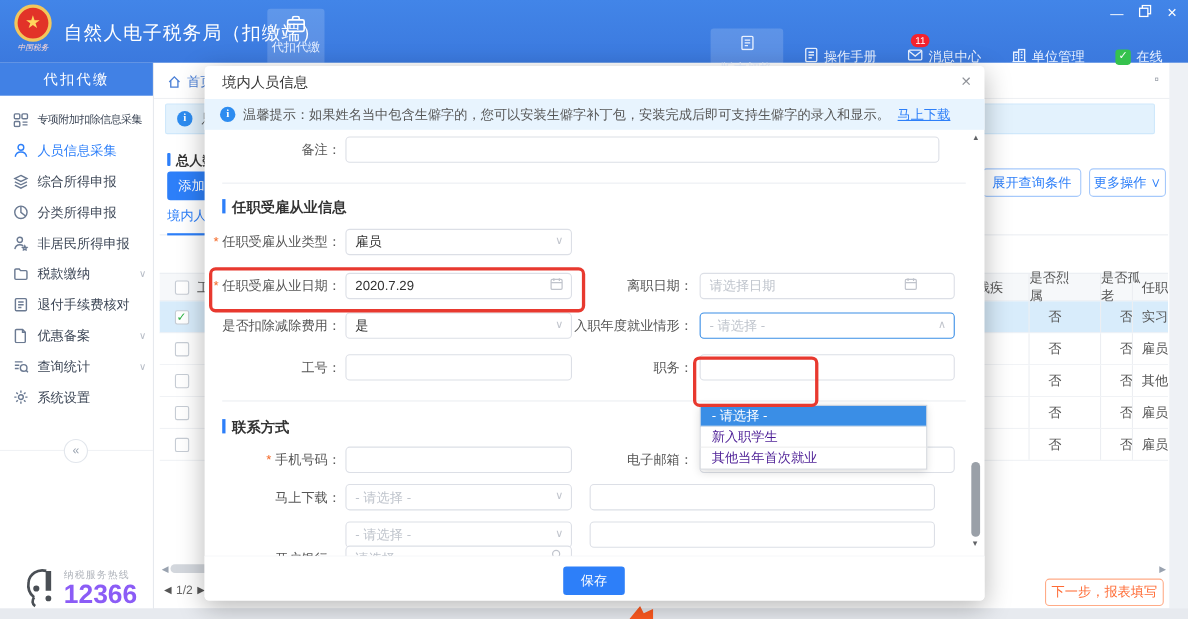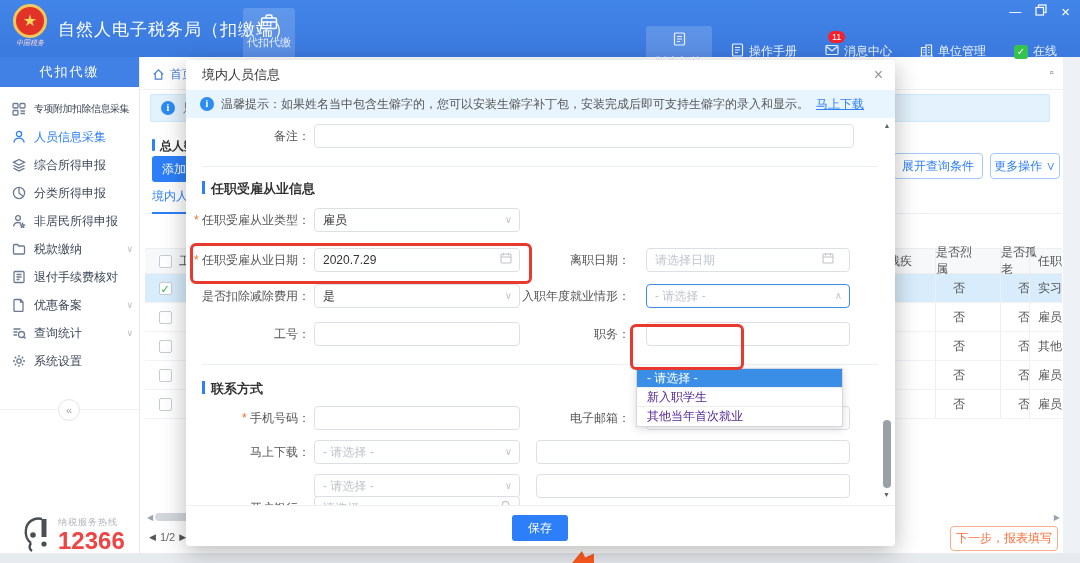--- a/index.html
+++ b/index.html
@@ -30,21 +30,21 @@
   .menu-item svg { flex:0 0 14px; color:#6b7a92; }
   .menu-item .mi-label { font-size:12px; }
   .menu-item.small .mi-label { font-size:10px; letter-spacing:-0.5px; }
   .menu-item.active { color:#2d7ff9; }
   .menu-item.active svg { color:#2d7ff9; }
   .menu-item .chev { margin-left:auto; color:#b6bcc6; font-size:9px; }
   .collapse-wrap { position:absolute; left:0; top:352px; width:100%; border-top:1px solid #f0f2f5; }
   .collapse-btn { position:absolute; left:58px; top:-11px; width:22px; height:22px; background:#fff; border:1px solid #e2e6ec; border-radius:50%; color:#9aa3b0; text-align:center; line-height:20px; font-size:11px; cursor:pointer; }
   .hotline { position:absolute; left:22px; bottom:10px; display:flex; align-items:flex-end; gap:4px; }
   .hotline-text .ht-caption { font-size:9px; color:#b0b4bb; letter-spacing:1px; }
-  .hotline-text .ht-number { font-size:24px; font-weight:bold; color:#ef4444; line-height:24px; }
+  .hotline-text .ht-number { font-size:24px; font-weight:bold; color:#8b5cf6; line-height:24px; }
 
   
   .main { position:absolute; left:140px; top:57px; width:940px; height:496px; background:#fff; }
   .crumb-row { position:absolute; left:0; top:0; width:940px; height:33px; border-bottom:1px solid #eef0f3; background:#fff; }
   .crumb { position:absolute; left:12px; top:9px; display:flex; gap:5px; align-items:center; color:#4a7fd6; font-size:12px; }
   .crumb .sep { color:#98a2b0; }
   .inner-ctrls { position:absolute; right:8px; top:9px; color:#6a7380; display:flex; gap:12px; font-size:11px; }
   .notice { position:absolute; left:10px; top:37px; width:900px; height:28px; background:#e3f2fd; border:1px solid #cfe8fb; border-radius:2px; display:flex; align-items:center; gap:8px; padding:0 10px; color:#555; }
   .i-ic { width:14px; height:14px; border-radius:50%; background:#2d8cf0; color:#fff; font-size:10px; font-weight:bold; line-height:14px; text-align:center; font-family:"Liberation Serif",serif; }
   .card { position:absolute; left:5px; top:73px; width:917px; height:423px; background:#fff; overflow:hidden; }
@@ -85,21 +85,21 @@
   .m-close { position:absolute; right:12px; top:6px; color:#909399; font-size:16px; cursor:pointer; }
   .m-tip { position:absolute; left:0; top:30px; width:100%; height:28px; background:#e8f4fe; display:flex; align-items:center; gap:7px; padding:0 14px; color:#555; font-size:12px; white-space:nowrap; overflow:hidden; }
   .m-tip a { color:#2d7ff9; text-decoration:underline; cursor:pointer; }
   .m-body { position:absolute; left:0; top:58px; width:100%; height:384px; }
   .flabel { position:absolute; width:124px; left:0; text-align:right; color:#555; line-height:24px; font-size:12px; }
   .flabel-r { position:absolute; left:330px; width:114px; text-align:right; color:#555; line-height:24px; font-size:12px; }
   .req::before { content:"* "; color:#f56c2c; }
   .inp { position:absolute; height:24px; border:1px solid #dcdfe6; border-radius:4px; background:#fff; font-size:12px; color:#333; padding:0 8px; line-height:22px; font-family:"Liberation Sans",sans-serif; }
   input.inp::placeholder { color:#bfc4cc; }
   .inp-l { left:128px; width:206px; }
-  .inp-r { left:460px; width:204px; }
+  .inp-r { left:450px; width:232px; }
   .inp-wide { left:128px; width:540px; }
   .inp-r2 { left:350px; width:314px; }
   .sel { cursor:pointer; }
   .sel .chev { position:absolute; right:7px; top:0; color:#c0c4cc; font-size:10px; line-height:22px; }
   .sel.open { border-color:#3a8ee6; }
   .ph { color:#bfc4cc; }
   .ico-r { position:absolute; right:6px; top:5px; color:#c0c4cc; }
   .divider { position:absolute; left:16px; width:676px; border-top:1px solid #ebeef2; }
   .m-sec { position:absolute; left:16px; font-weight:bold; font-size:13px; color:#333; padding-left:9px; }
   .m-sec::before { content:""; position:absolute; left:0; top:1px; width:3px; height:13px; background:#2d7ff9; }

